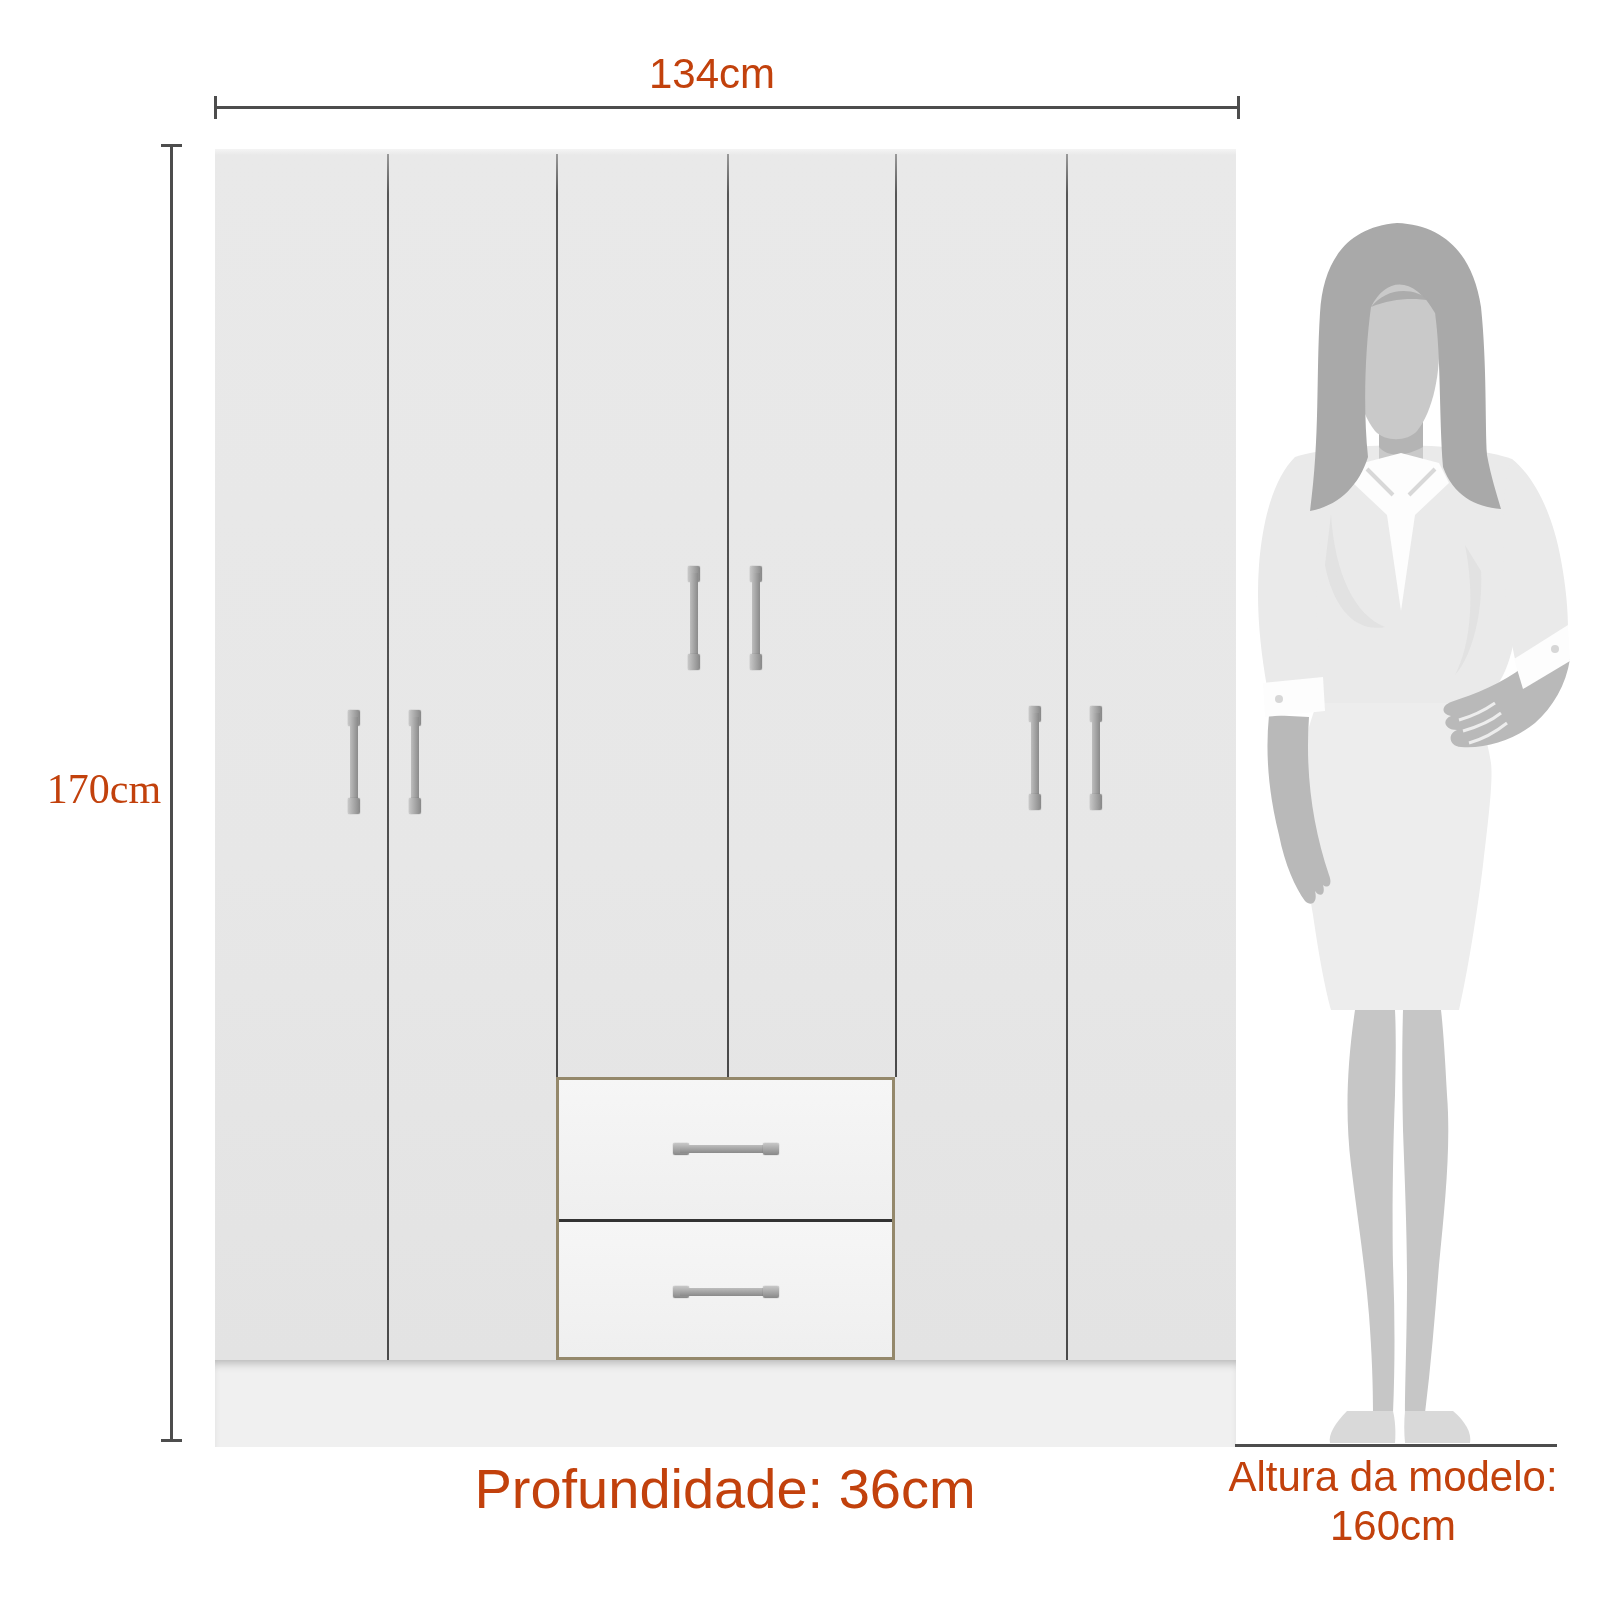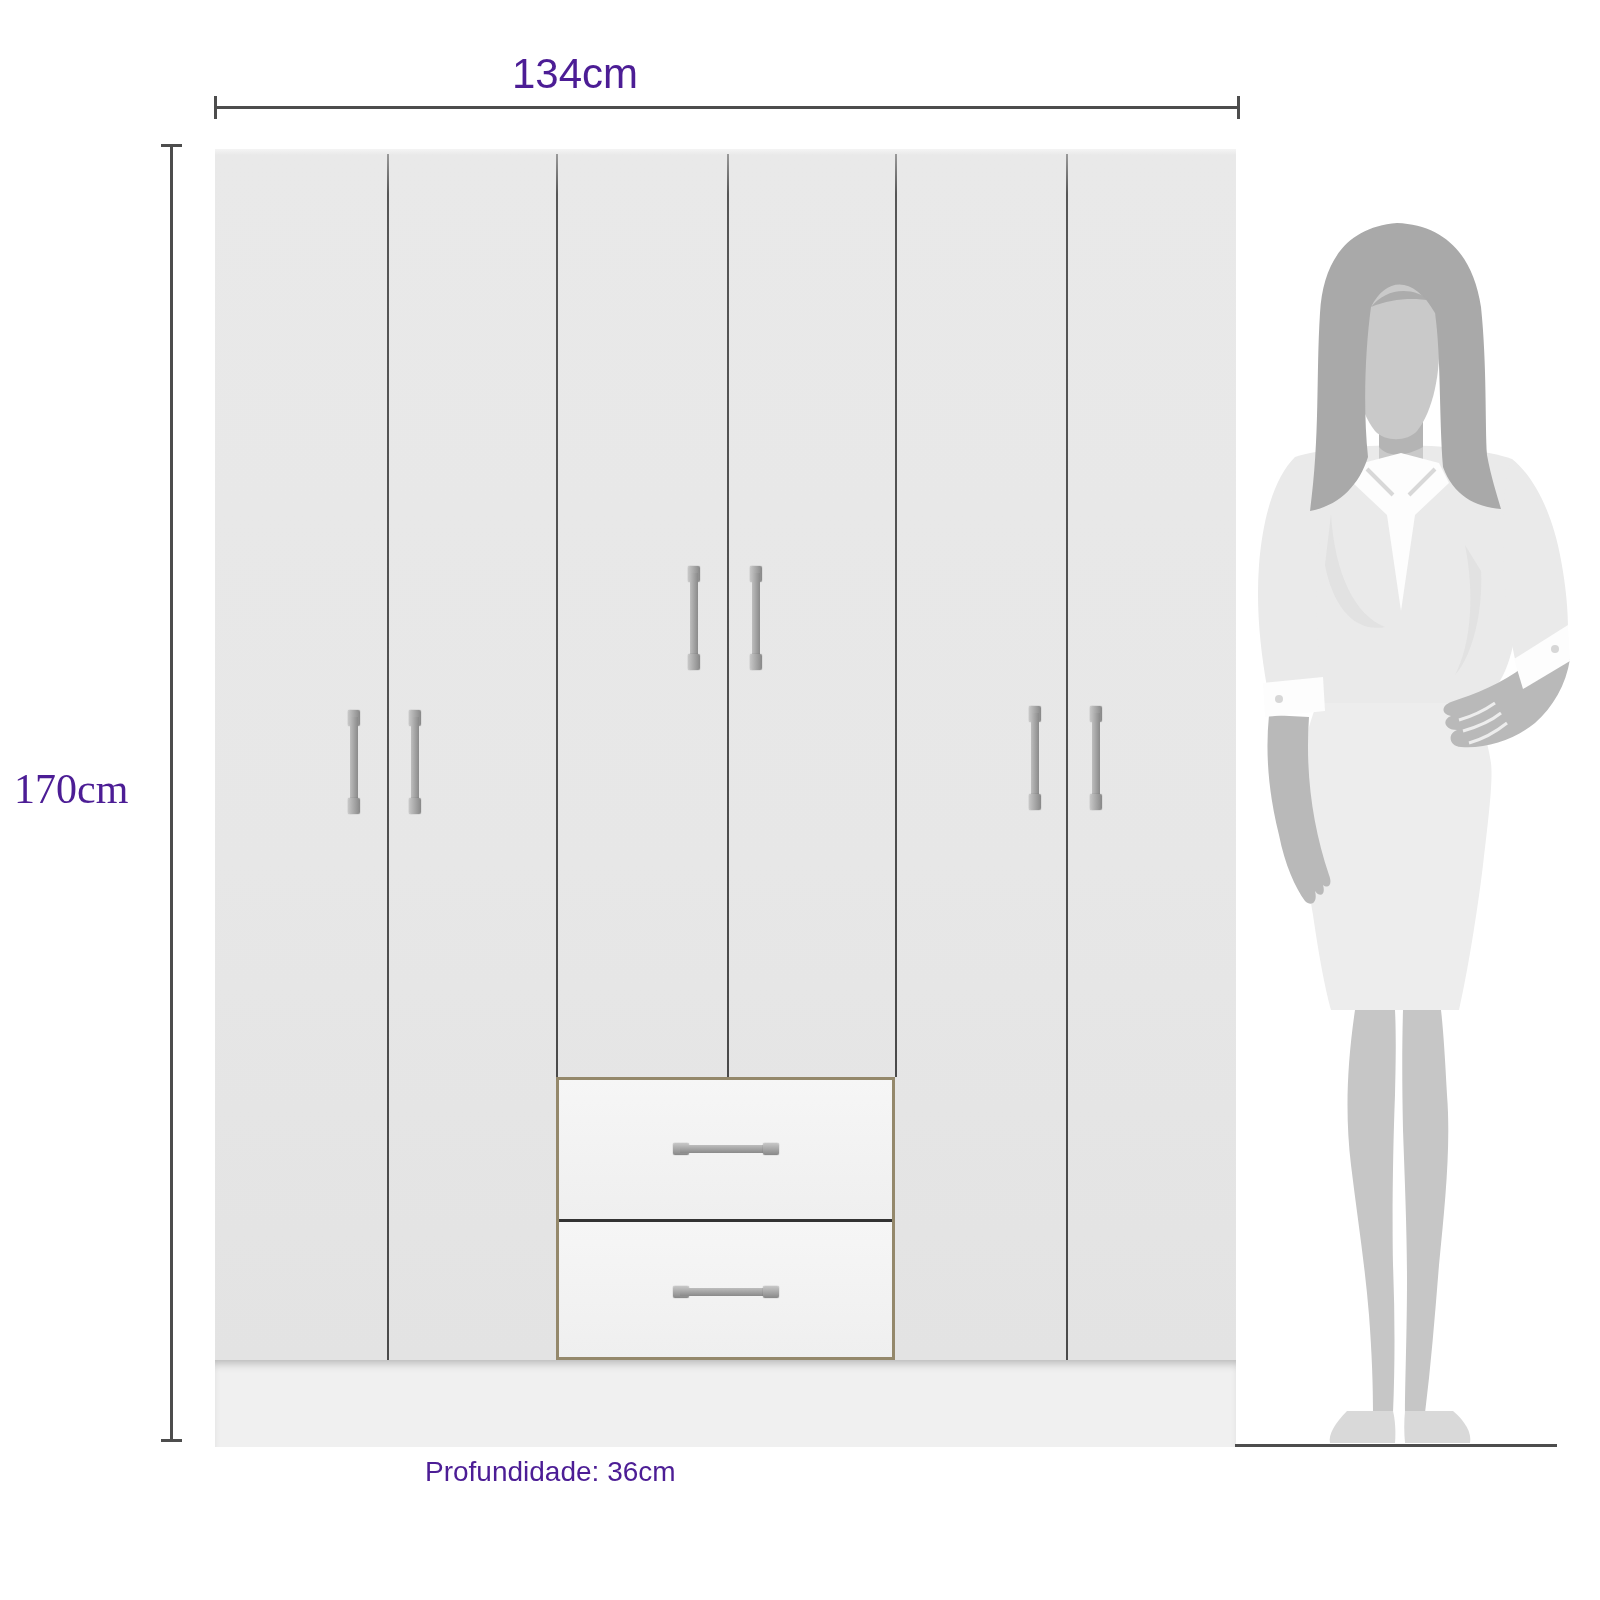--- a/index.html
+++ b/index.html
@@ -1,20 +1,20 @@
 <!DOCTYPE html>
 <html><head>
 <meta charset="utf-8">
 <style>
   html,body{margin:0;padding:0;background:#ffffff;}
   #canvas{
     position:relative;width:1600px;height:1600px;background:#ffffff;overflow:hidden;
     font-family:"Liberation Sans","DejaVu Sans",sans-serif;color:#1c1c1c;
   }
-  .dim-label{position:absolute;font-size:42px;color:#4c1d95;text-align:left;white-space:nowrap;}
+  .dim-label{position:absolute;font-size:42px;color:#c2410c;text-align:center;white-space:nowrap;}
   .dim-line{position:absolute;background:#4d4d4d;}
   
   #wardrobe{
     position:absolute;left:215px;top:149px;width:1021px;height:1298px;
     background:linear-gradient(to bottom,#f4f4f4 0px,#e9e9e9 6px,#e7e7e7 55%,#e3e3e3 93%);
   }
   .door{position:absolute;top:0;height:1211px;background:transparent;}
   .gap{position:absolute;width:2px;background:linear-gradient(to bottom,#9a9a9a 0px,#565656 40px,#4a4a4a 100%);}
   #plinth{
     position:absolute;left:0;top:1211px;width:1021px;height:87px;background:#f0f0f0;
@@ -35,21 +35,21 @@
     background:linear-gradient(to right,#bdbdbd,#8a8a8a);}
   .hhandle{position:absolute;height:12px;}
   .hhandle .cap{position:absolute;top:0;width:16px;height:12px;border-radius:2px;
     background:linear-gradient(to bottom,#c7c7c7,#888888);box-shadow:0 0 1px rgba(60,60,60,.7);}
   .hhandle .cap.left{left:0;}
   .hhandle .cap.right{right:0;}
   .hhandle .bar{position:absolute;top:2px;height:8px;left:7px;right:7px;
     background:linear-gradient(to bottom,#bdbdbd,#8a8a8a);}
   #model-figure{position:absolute;left:1235px;top:215px;width:335px;height:1233px;}
   #ground-line{position:absolute;left:1235px;top:1444px;width:322px;height:3px;background:#4d4d4d;}
-  #depth-label{left:425px;top:1456px;width:600px;font-size:28px;}
+  #depth-label{left:425px;top:1456px;width:600px;font-size:56px;}
   #model-height-label{left:1200px;top:1452px;width:386px;font-size:42px;line-height:49px;white-space:normal;}
 </style>
 </head>
 <body>
 
 <div id="canvas">
 
   <div class="dim-label" style="left:512px;top:50px;width:400px;">134cm</div>
   <div class="dim-line" style="left:214px;top:106px;width:1026px;height:3px;"></div>
   <div class="dim-line" style="left:214px;top:96px;width:3px;height:23px;"></div>
@@ -164,14 +164,18 @@
     <path fill="#c6c6c6" d="M168 795 C167 830 167 870 168 915 C170 970 172 1020 172 1065 C172 1120 170 1165 170 1198 L190 1198 C196 1150 200 1100 204 1050 C210 990 216 930 212 880 C210 840 208 812 206 795 Z"></path>
 
     <path fill="#d9d9d9" d="M112 1196 C100 1208 93 1220 95 1228 L160 1228 C161 1216 160 1204 158 1196 Z"></path>
     <path fill="#d9d9d9" d="M170 1196 C169 1206 169 1218 170 1228 L235 1228 C237 1218 230 1206 218 1196 Z"></path>
   </svg>
 
   <div id="ground-line"></div>
 
   <div class="dim-label" id="depth-label">Profundidade: 36cm</div>
 
+  <div class="dim-label" id="model-height-label">
+    <span>Altura da modelo:</span><br>
+    <span>160cm</span>
+  </div>
 
 </div>
 
 </body></html>

